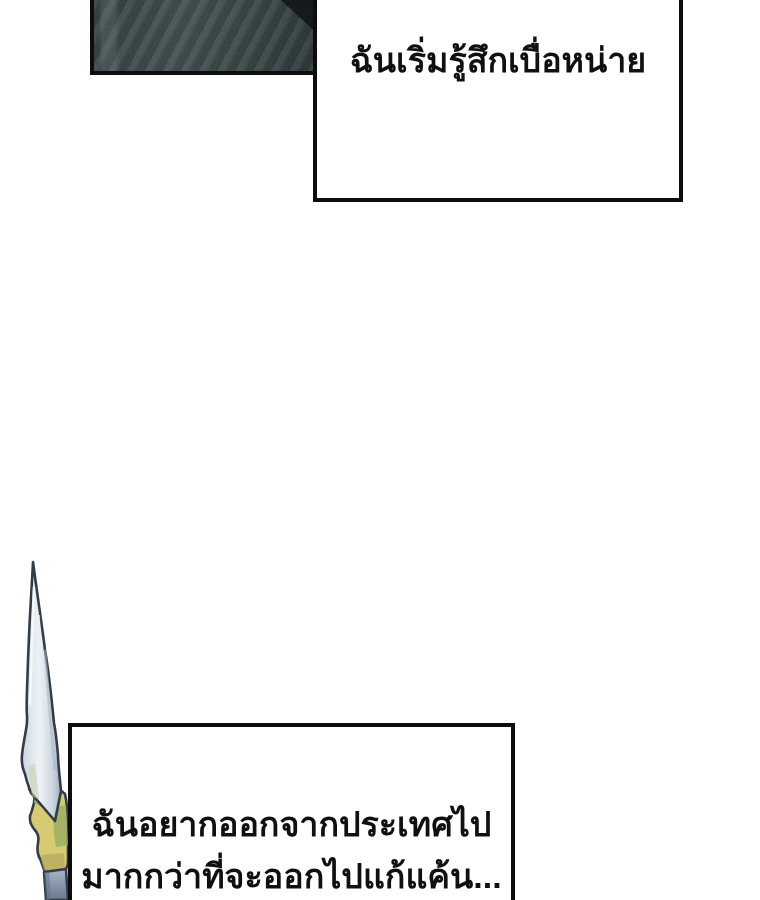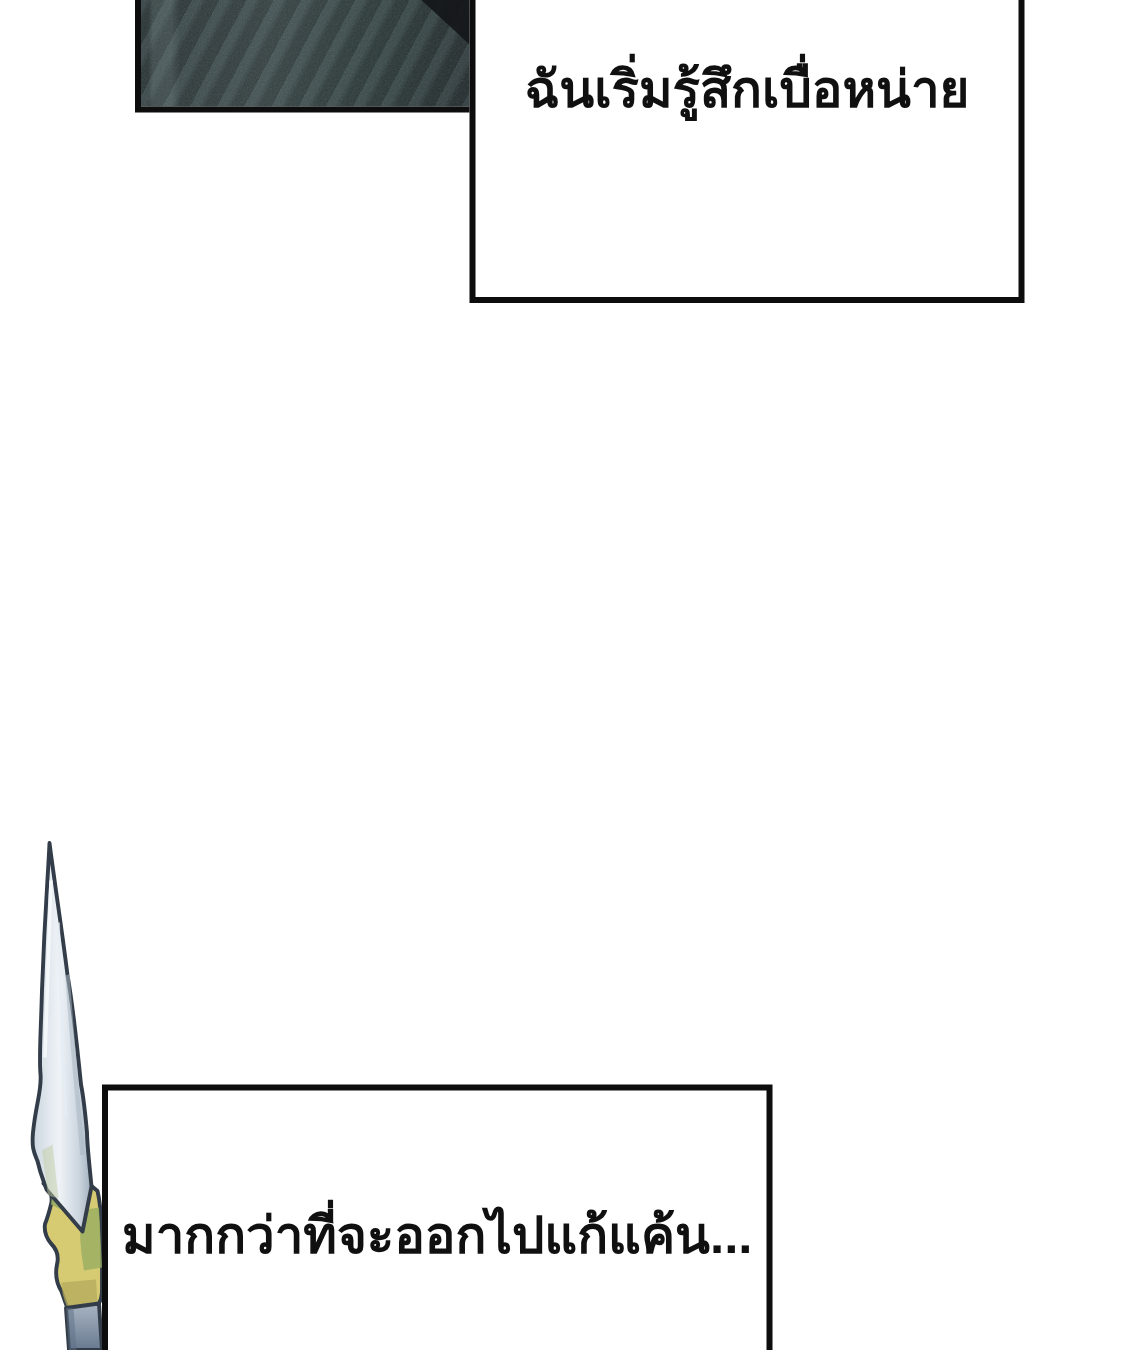--- a/index.html
+++ b/index.html
@@ -110,17 +110,18 @@
   </svg>
 
   <div class="bubble b1">
     <div class="bubble-text">
       <div class="tline">ฉันเริ่มรู้สึกเบื่อหน่าย</div>
     </div>
   </div>
 
   <div class="bubble b2">
     <div class="bubble-text">
+      <div class="tline">ฉันอยากออกจากประเทศไป</div>
       <div class="tline">มากกว่าที่จะออกไปแก้แค้น...</div>
     </div>
   </div>
 
 </div>
 
 </body></html>

